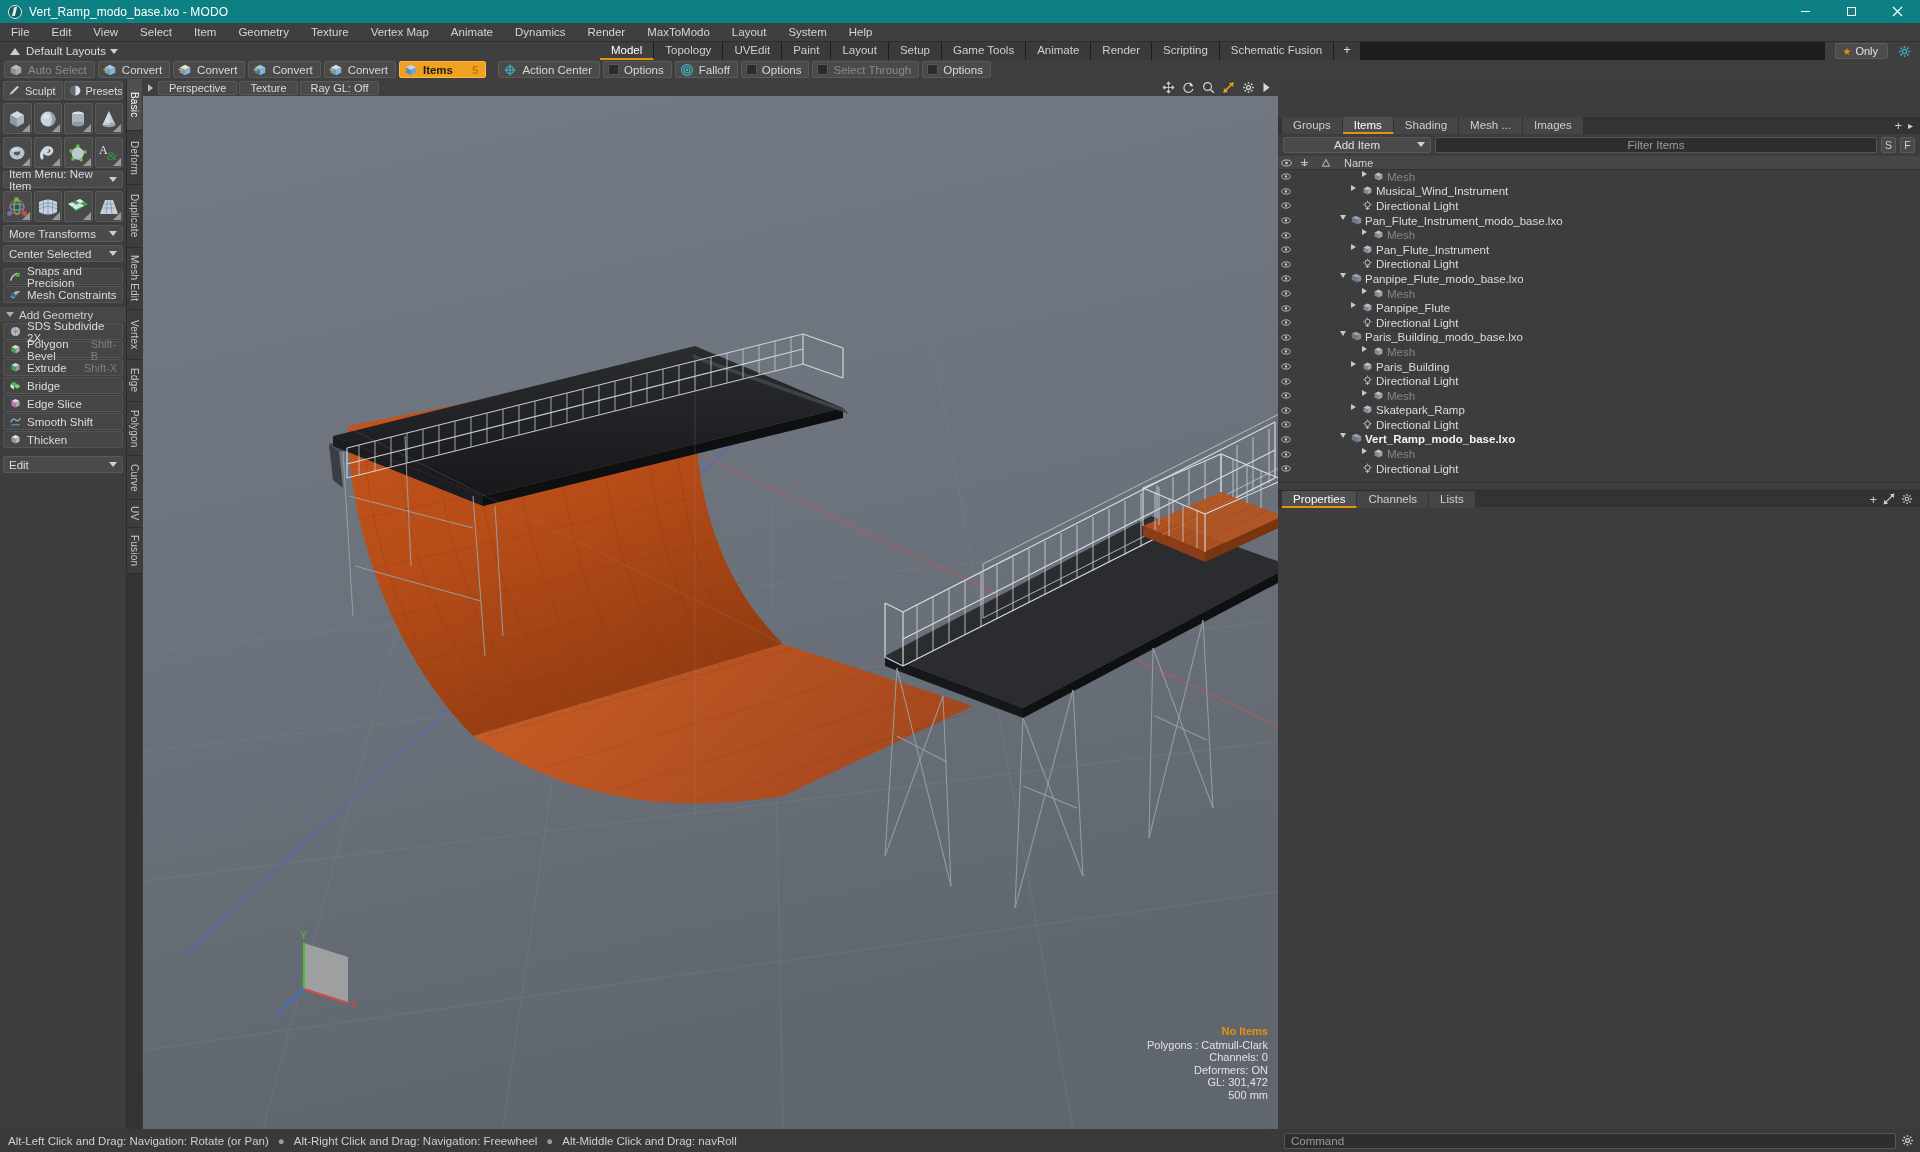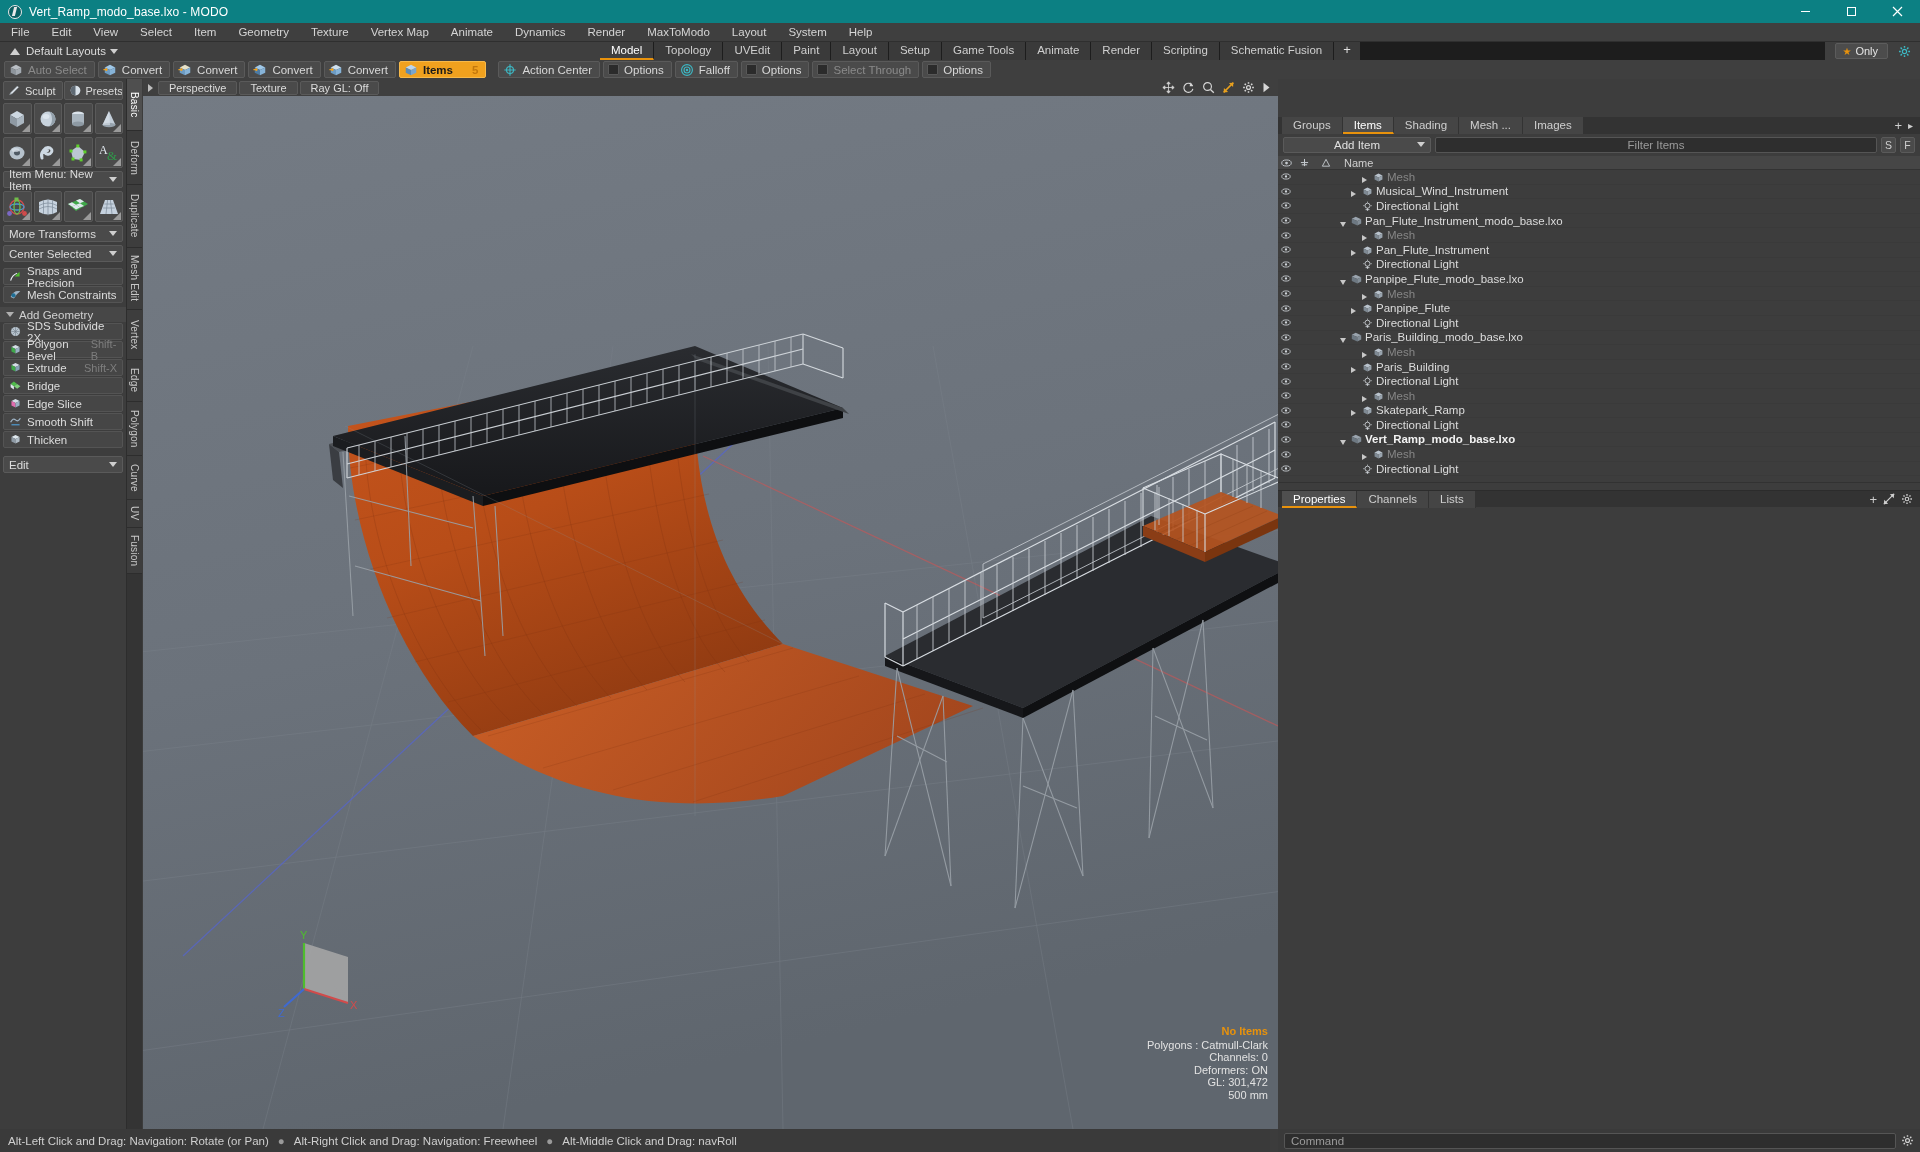--- a/index.html
+++ b/index.html
@@ -257,21 +257,21 @@
   .th-name { padding-left: 7px; }
 
   .tree { background: #3d3d3d; }
   .trow {
     display: flex; align-items: center; height: 14.6px;
     border-bottom: 1px solid #3a3a3a; font-size: 11.5px;
   }
   .t-eye { width: 16px; display: flex; align-items: center; justify-content: center; }
   .t-c2 { width: 21px; }
   .t-c3 { width: 22px; }
-  .t-body { display: flex; align-items: flex-end; gap: 3px; flex: 1 1 auto; overflow: hidden; white-space: nowrap; }
+  .t-body { display: flex; align-items: flex-start; gap: 3px; flex: 1 1 auto; overflow: hidden; white-space: nowrap; }
   .t-arrow { width: 11px; display: flex; align-items: center; justify-content: center; }
   .tri-r { width:0;height:0;border-top:3.5px solid transparent;border-bottom:3.5px solid transparent;border-left:5px solid #c8c8c8;}
   .tri-d { width:0;height:0;border-left:3.5px solid transparent;border-right:3.5px solid transparent;border-top:5px solid #c8c8c8;}
   .t-label { color: #dcdcdc; }
   .t-label.dim { color: #868686; }
   .t-label.bold { font-weight: bold; color: #f2f2f2; }
   .ic12 { width: 11px; height: 11px; flex: 0 0 auto; }
 
   .rp-divider { height: 14px; background:#3d3d3d; position:relative; }
   .rp-divider::after{content:"";position:absolute;left:0;right:0;top:6px;height:1px;background:#323232;}

